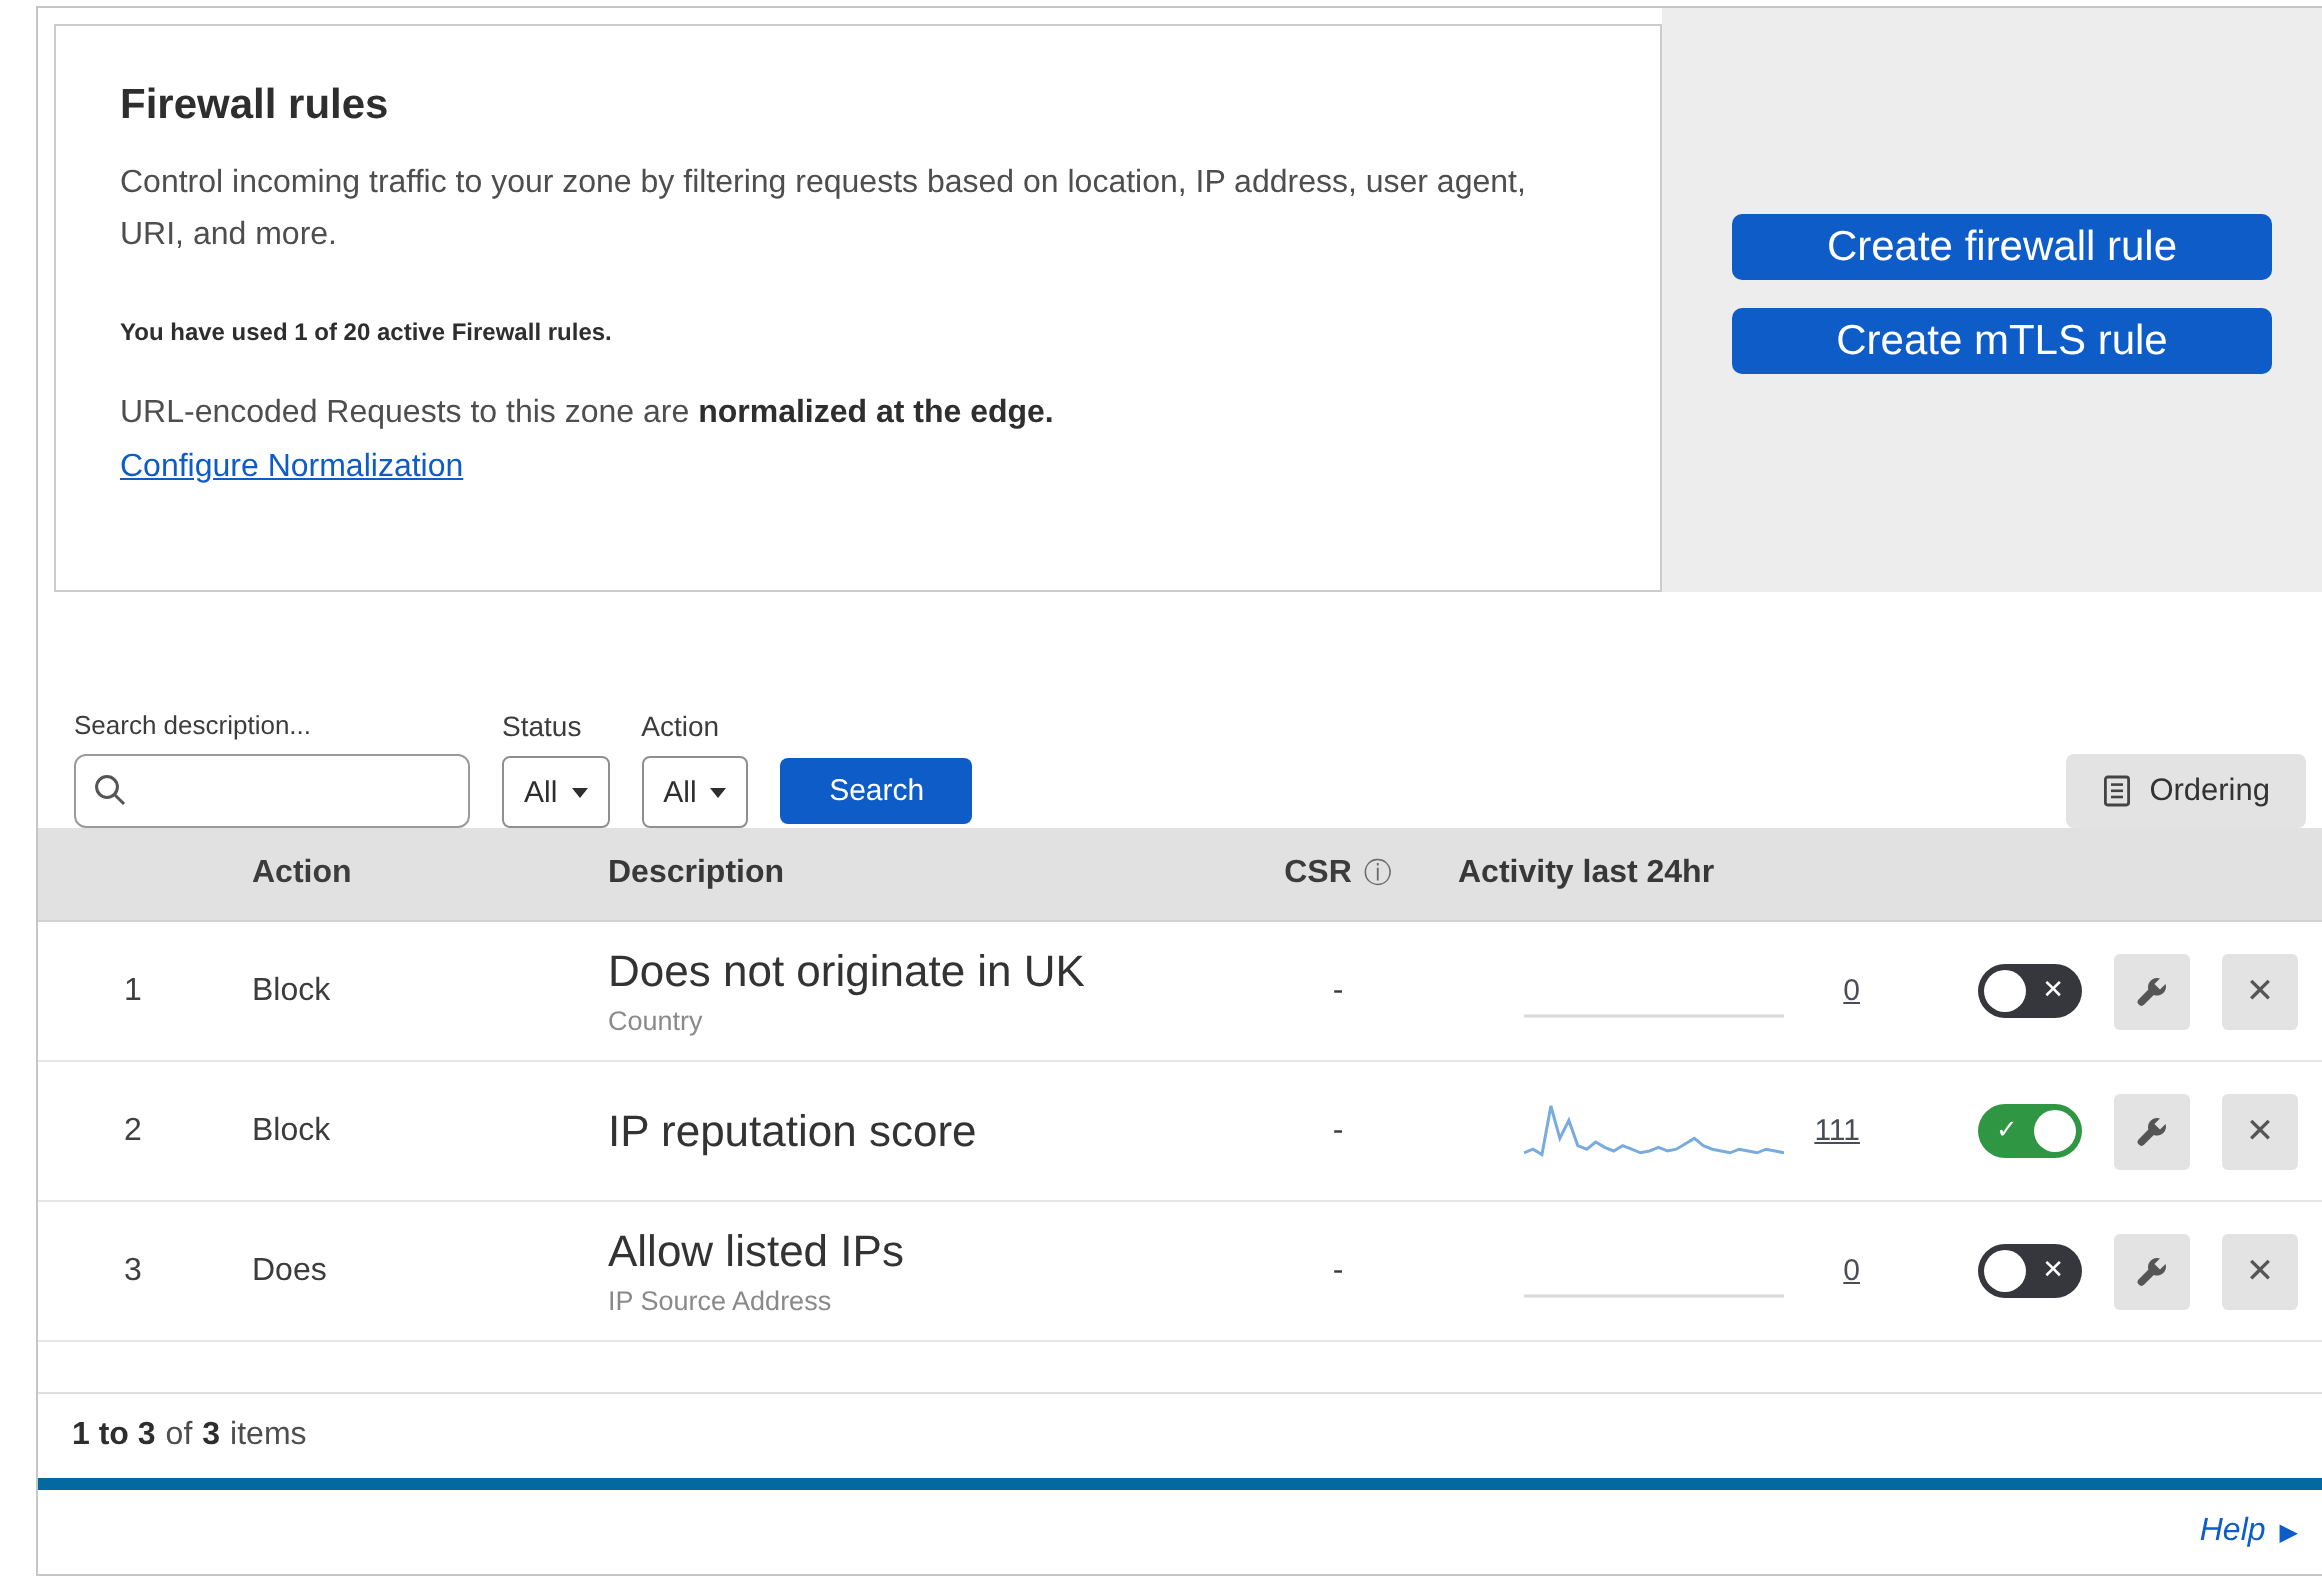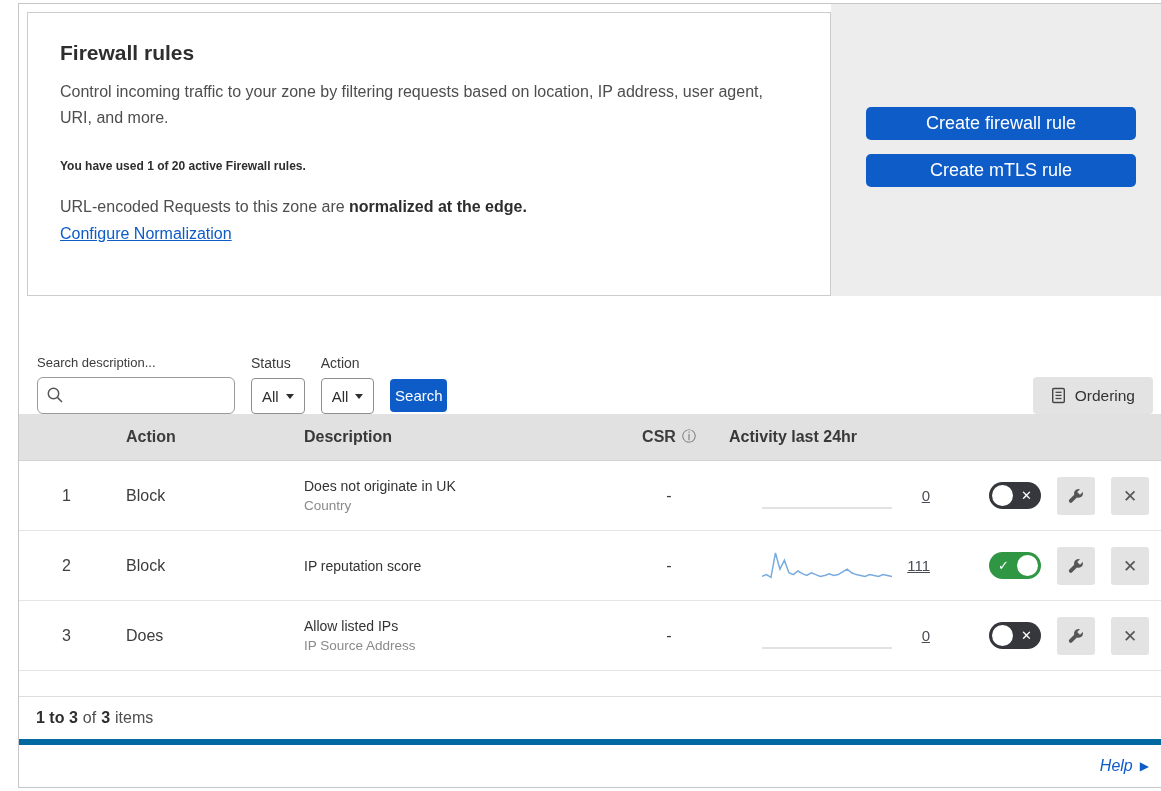--- a/index.html
+++ b/index.html
@@ -10,44 +10,44 @@
   
   .top { display:flex; height:292px; }
   .intro-card { margin:8px 0 0 8px; width:804px; height:284px; border:1px solid #ccc; background:#fff; padding:28px 32px; }
   .intro-card h1 { font-size:21px; font-weight:600; color:#2e2e2e; margin-bottom:14px; }
   .intro-desc { font-size:16px; color:#4e4e4e; line-height:1.62; max-width:735px; }
   .intro-usage { font-size:12px; font-weight:bold; color:#2e2e2e; margin-top:28px; }
   .intro-norm { font-size:16px; color:#4e4e4e; margin-top:25px; }
   .intro-norm strong { color:#2e2e2e; }
   .norm-link { display:inline-block; margin-top:9px; font-size:16px; color:#0d5cc8; text-decoration:underline; cursor:pointer; }
   .side-panel { flex:1; height:292px; background:#ededed; padding-top:103px; }
-  .btn-primary { display:block; background:#0d5cc8; color:#fff; border:none; border-radius:5px; font-size:18px; font-family:inherit; cursor:pointer; }
+  .btn-primary { display:block; background:#0d5cc8; color:#fff; border:none; border-radius:5px; font-size:21px; font-family:inherit; cursor:pointer; }
   .side-panel .btn-primary { width:270px; height:33px; margin:0 auto 14px auto; }
 
   
   .filter-bar { height:118px; padding:22px 18px 0 18px; display:flex; align-items:flex-end; }
   .field { display:flex; flex-direction:column; margin-right:16px; }
   .field-label { font-size:13px; color:#3c3c3c; margin-bottom:7px; }
   .field-label.md { font-size:14px; }
   .search-wrap { position:relative; width:198px; height:37px; }
   .search-wrap input { width:100%; height:100%; border:1px solid #9a9a9a; border-radius:6px; padding:0 10px 0 32px; font-size:14px; font-family:inherit; outline:none; }
   .mag-icon { position:absolute; left:9px; top:9px; width:18px; height:18px; }
   .dropdown { height:36px; border:1px solid #8f8f8f; border-radius:4px; background:#fff; display:flex; align-items:center; justify-content:center; gap:7px; font-size:15px; color:#2e2e2e; padding:0 10px; cursor:pointer; font-family:inherit; }
   .caret { width:0; height:0; border-left:4.5px solid transparent; border-right:4.5px solid transparent; border-top:5px solid #2e2e2e; }
-  .search-btn { width:57px; height:33px; border-radius:4px; margin-bottom:2px; font-size:15px; }
+  .search-btn { width:96px; height:33px; border-radius:4px; margin-bottom:2px; font-size:15px; }
   .ordering-btn { margin-left:auto; height:37px; padding:0 18px; background:#e3e3e3; border:none; border-radius:4px; display:flex; align-items:center; gap:9px; font-size:15.5px; color:#333; cursor:pointer; font-family:inherit; }
 
   
   .trow { display:grid; grid-template-columns:95px 170px 325px 120px 215px 1fr; align-items:center; }
   .thead { height:47px; background:#e1e1e1; border-bottom:1px solid #d2d2d2; font-weight:bold; font-size:16px; color:#383838; }
   .rrow { height:70px; border-bottom:1px solid #e5e5e5; background:#fff; }
   .c-num { text-align:center; font-size:16px; color:#404040; }
   .c-action { padding-left:12px; font-size:16px; color:#3c3c3c; }
   .c-desc { padding-left:20px; }
-  .desc-title { font-size:14px; color:#333; }
+  .desc-title { font-size:22px; color:#333; }
   .desc-sub { font-size:13.5px; color:#8a8a8a; margin-top:4px; }
   .c-csr { text-align:center; font-size:16px; color:#3c3c3c; }
   .csr-head { display:flex; align-items:center; justify-content:center; gap:6px; }
   .info-glyph { font-family:"DejaVu Sans", sans-serif; font-size:14px; font-weight:normal; color:#6b6b6b; cursor:pointer; }
   .c-activity { display:flex; align-items:center; justify-content:flex-end; gap:12px; padding-right:14px; }
   .c-activity.hd { justify-content:flex-start; padding-right:0; font-weight:bold; }
   .spark { width:130px; height:36px; }
   .count-link { font-size:15px; color:#4a4d55; text-decoration:underline; cursor:pointer; min-width:26px; text-align:right; }
   .c-controls { display:flex; align-items:center; justify-content:flex-end; gap:16px; padding-right:22px; }
 

